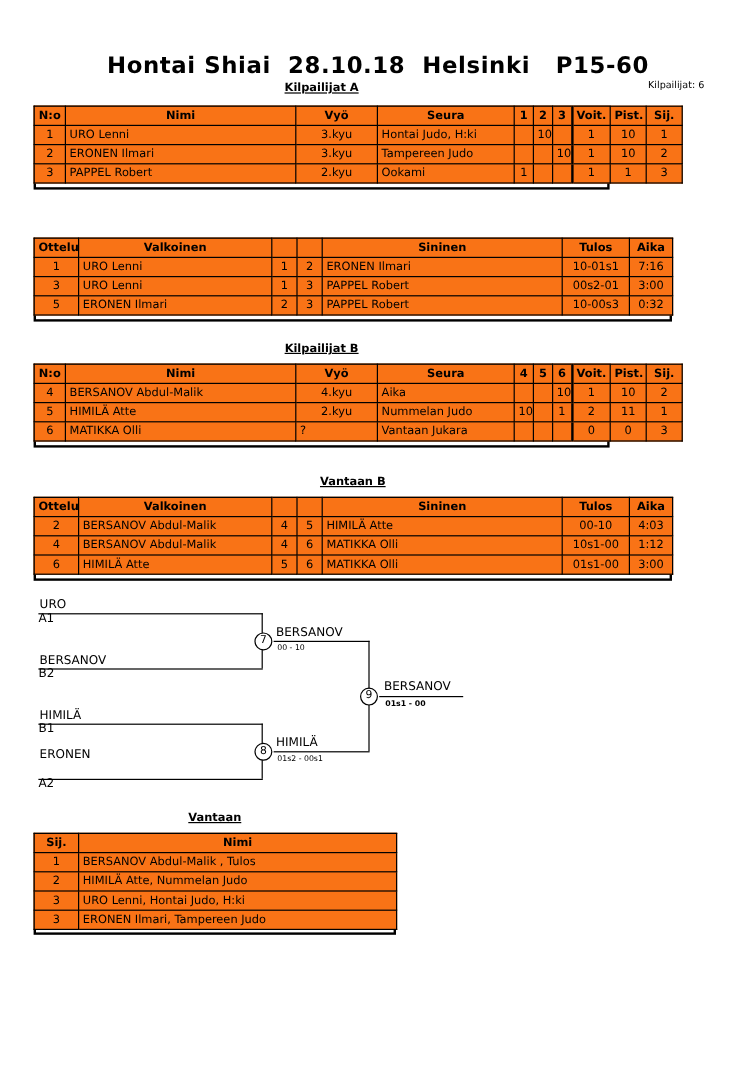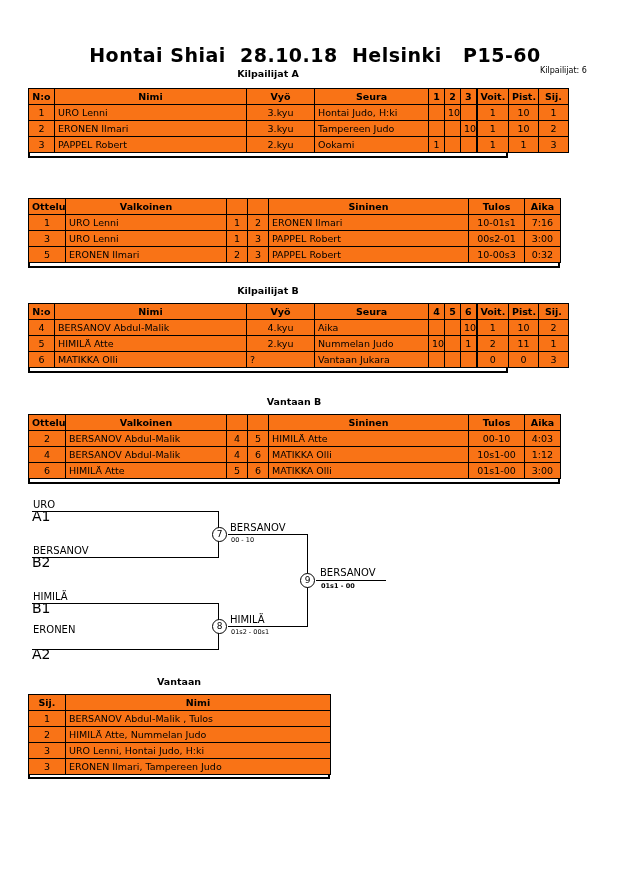--- a/index.html
+++ b/index.html
@@ -37,20 +37,21 @@
     white-space: pre;
   }
 
   
   .section-caption {
     position: absolute;
     text-align: center;
     font-size: 9.5px;
     font-weight: bold;
     white-space: pre;
+    text-decoration: underline;
   }
 
   
   table.grid {
     position: absolute;
     border-collapse: collapse;
     font-size: 9.5px;
     table-layout: fixed;
     background: #f97316;
   }
@@ -88,21 +89,21 @@
     height: 180px;
   }
   .bk-label {
     position: absolute;
     font-size: 10px;
     white-space: pre;
     line-height: 11px;
   }
   .bk-seed {
     position: absolute;
-    font-size: 14px;
+    font-size: 10px;
     white-space: pre;
     line-height: 10px;
   }
   .bk-score {
     position: absolute;
     font-size: 6.5px;
     white-space: pre;
     line-height: 8px;
   }
   .bk-node {

